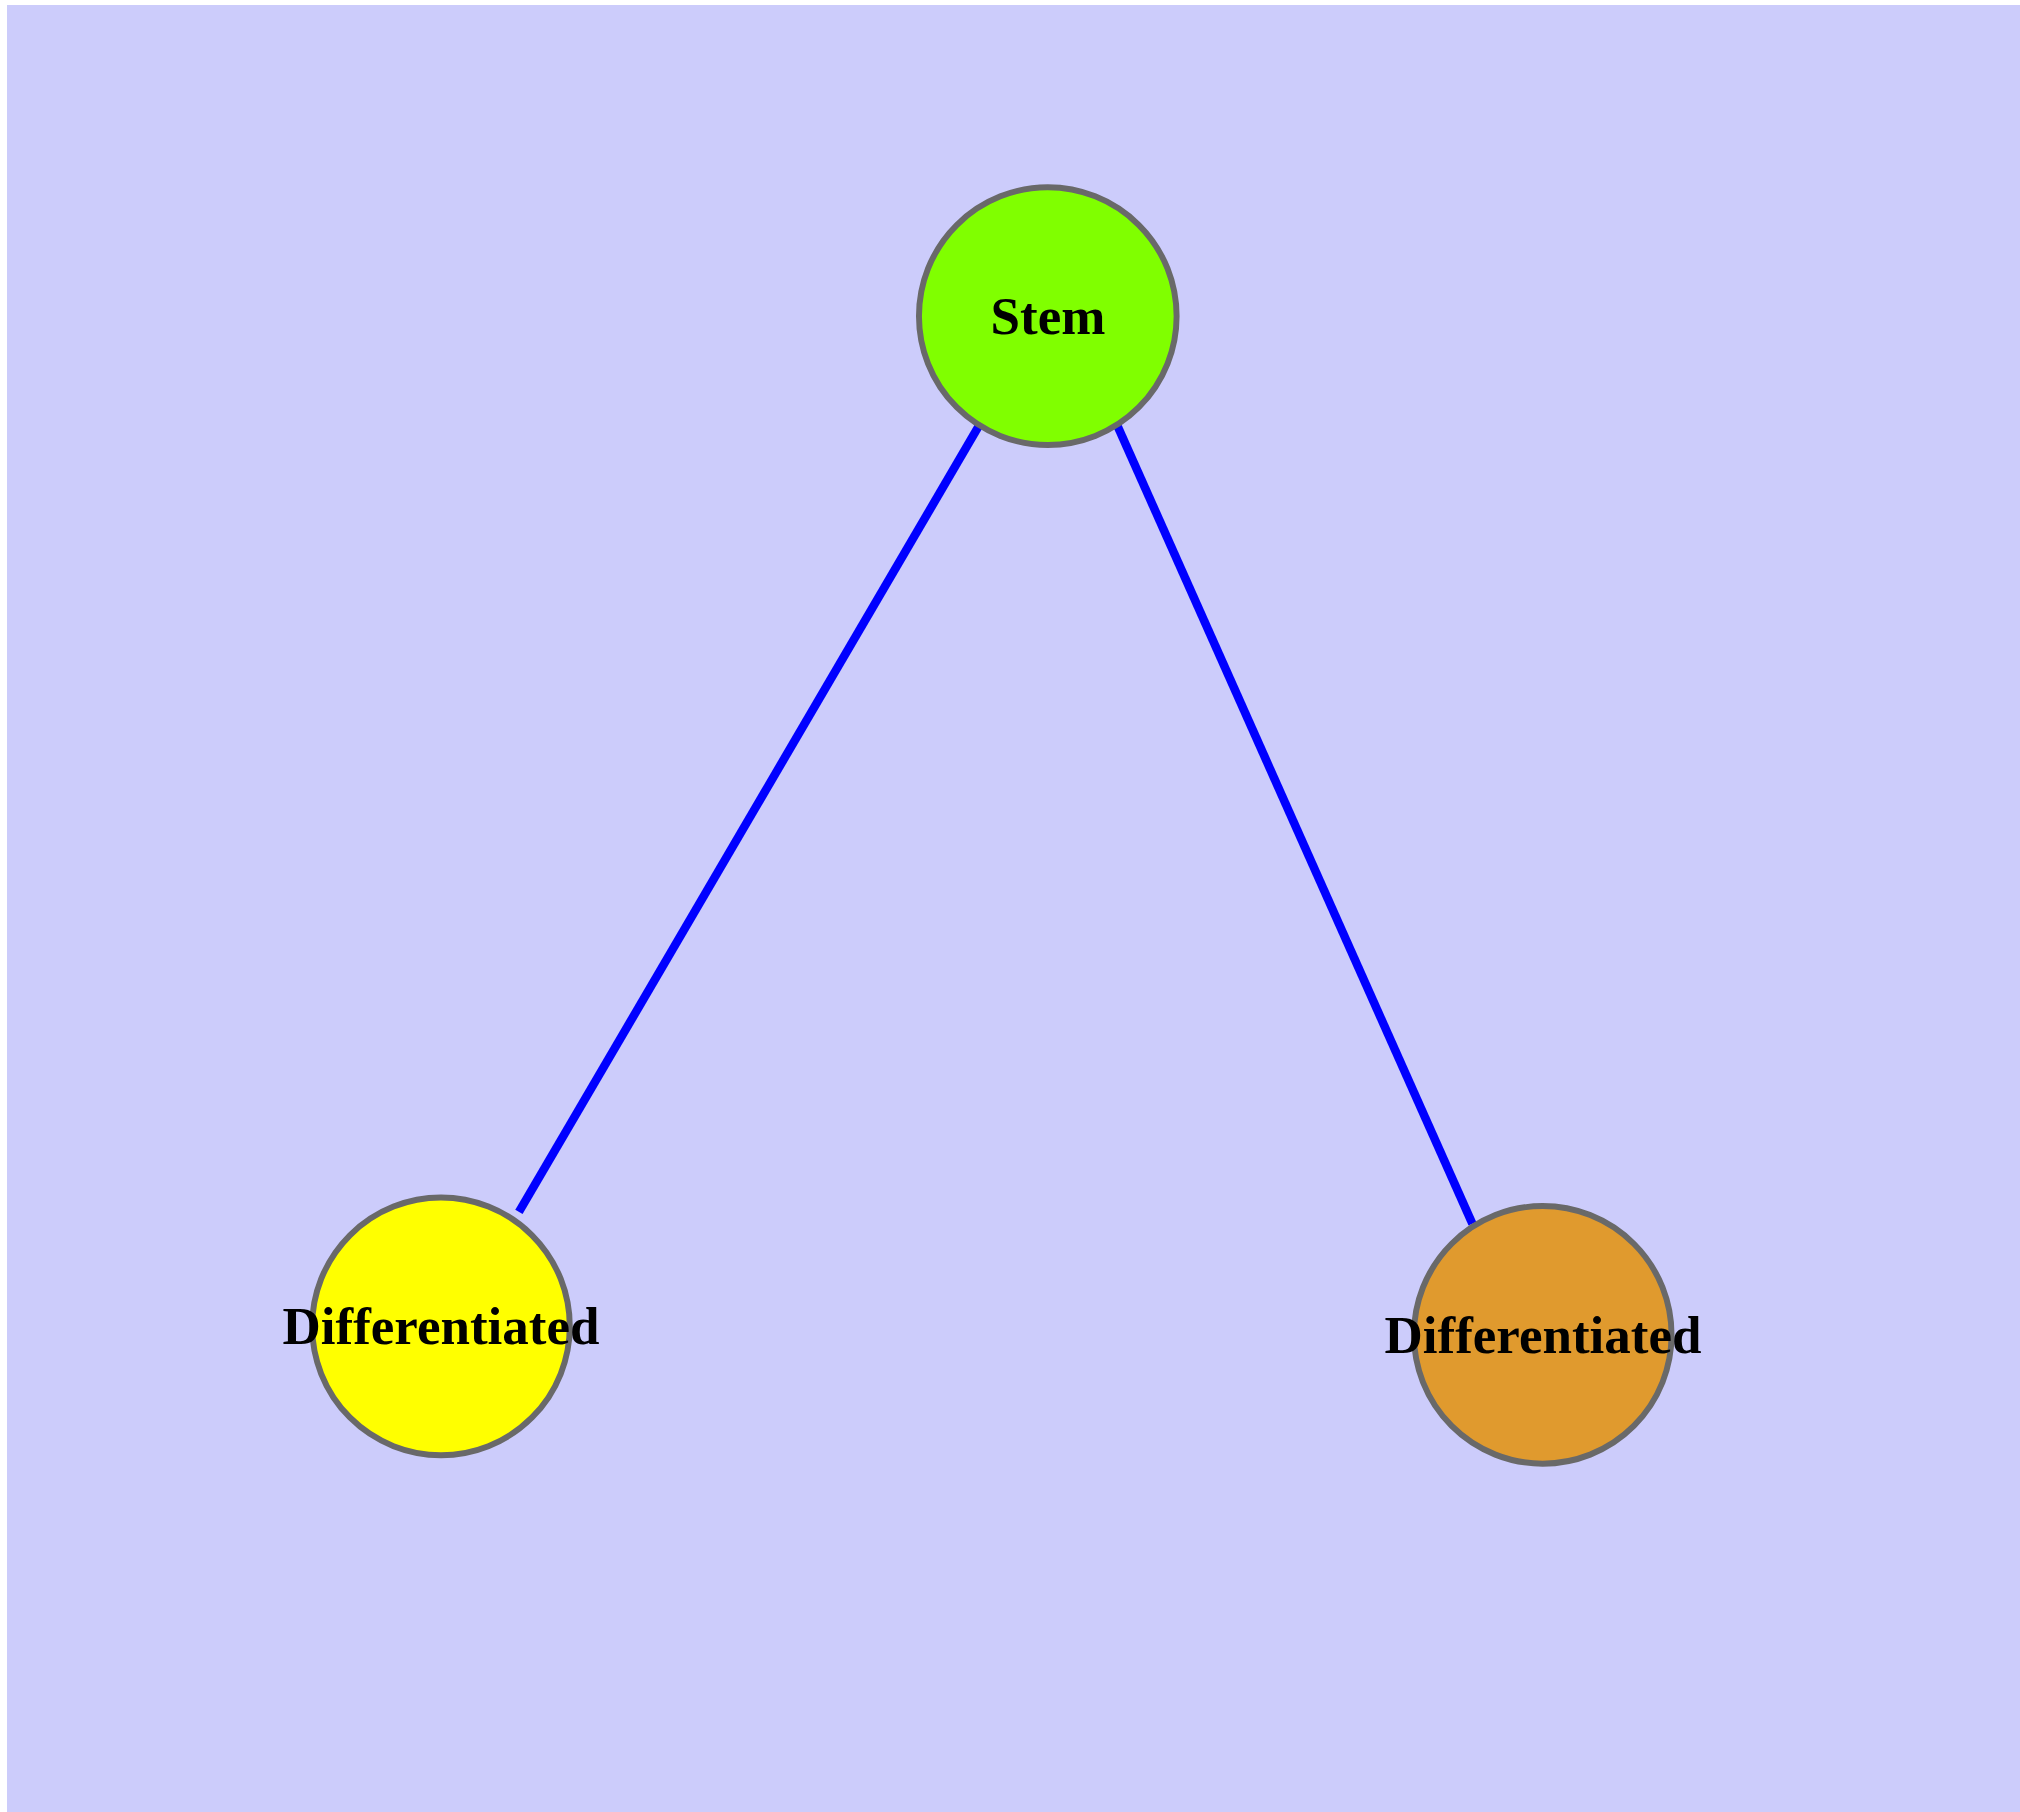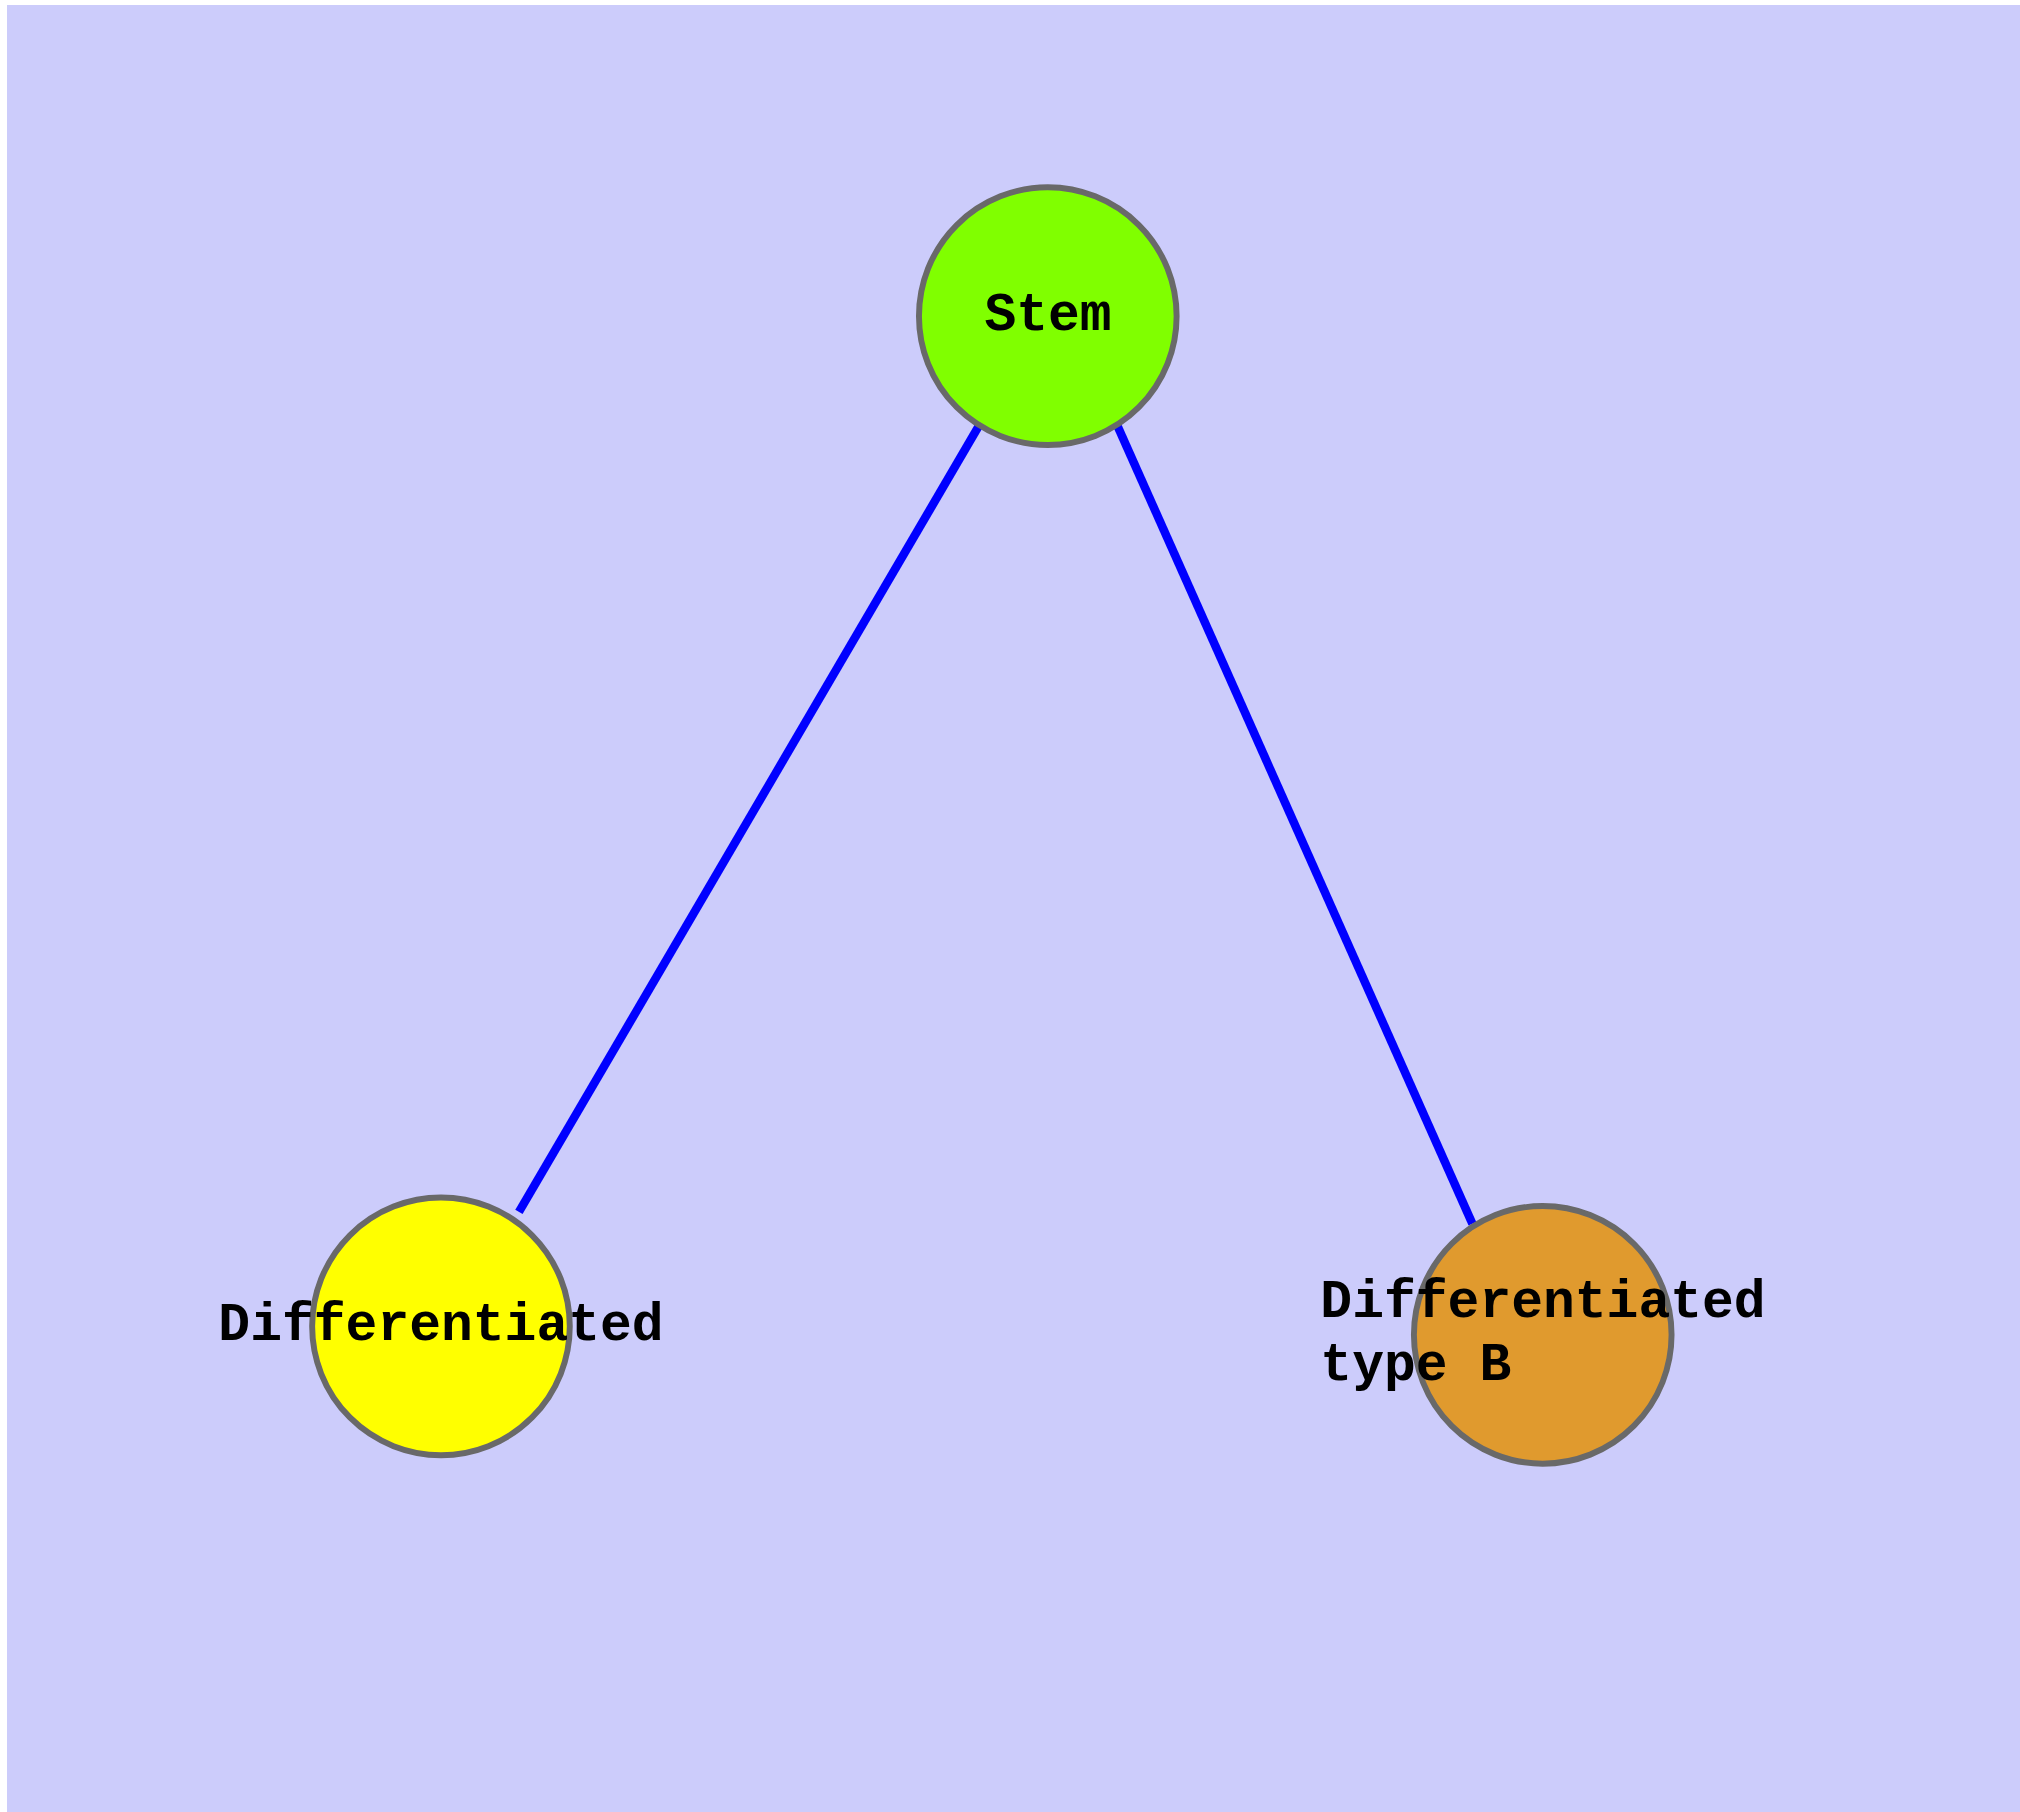--- a/index.html
+++ b/index.html
@@ -37,22 +37,22 @@
     stroke-width: 10;
     stroke-linecap: butt;
     fill: none;
   }
   .node-circle {
     stroke: #696969;
     stroke-width: 7;
   }
   .node-label {
     position: absolute;
-    text-align: left;
-    font-family: Liberation Mono, monospace;
+    text-align: center;
+    font-family: Liberation Serif, serif;
     font-weight: bold;
     font-size: 53px;
     line-height: 1.18;
     color: #000000;
     white-space: nowrap;
     transform: translate(-50%, -50%);
     pointer-events: none;
   }
 </style>
 </head>
@@ -76,18 +76,17 @@
 
   <div id="labels-layer">
       <div class="node-label" style="left: 1048px; top: 316px; font-size: 53px; color: rgb(0, 0, 0);">
         <div>Stem</div>
       </div>
       <div class="node-label" style="left: 441px; top: 1326px; font-size: 53px; color: rgb(0, 0, 0);">
         <div>Differentiated</div>
       </div>
       <div class="node-label" style="left: 1543px; top: 1335px; font-size: 53px; color: rgb(0, 0, 0);">
         <div>Differentiated</div>
-        <div>type B</div>
       </div>
     </div>
 
 </div>
 
 
 </body></html>

